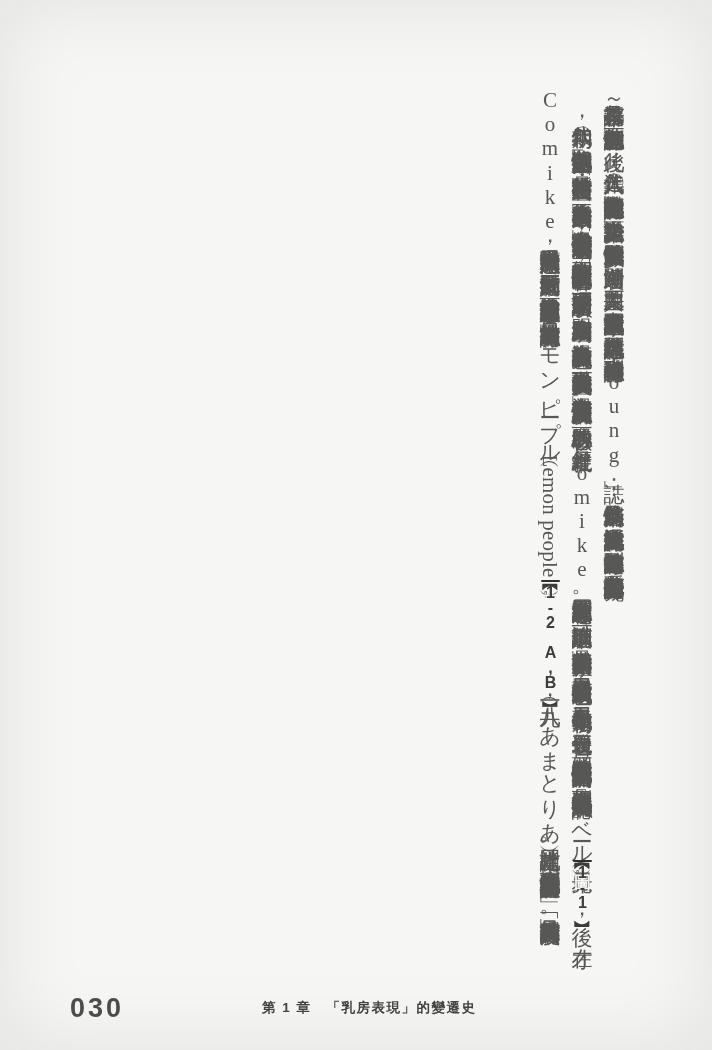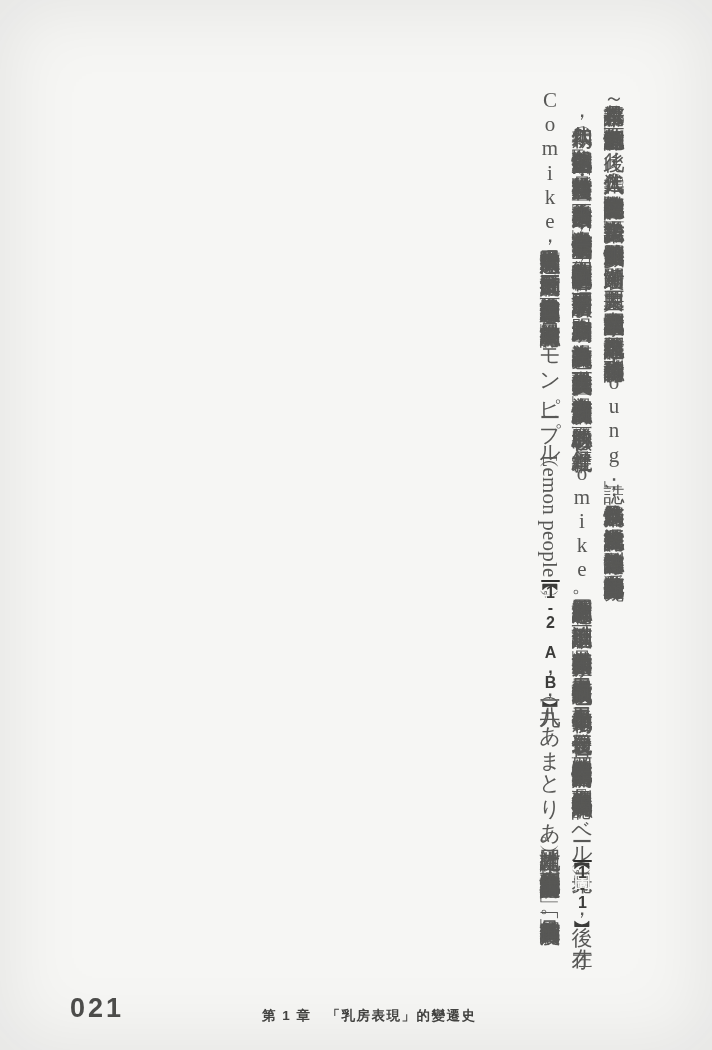--- a/index.html
+++ b/index.html
@@ -73,31 +73,31 @@
     bottom: 26px;
     font-family: "Liberation Sans", "DejaVu Sans", sans-serif;
     font-weight: bold;
     font-size: 27px;
     letter-spacing: 3px;
     color: #4c4c4a;
   }
   .chapter {
     position: absolute;
     left: 262px;
-    bottom: 25px;
+    bottom: 33px;
     font-family: "Liberation Sans", "DejaVu Sans", sans-serif;
     font-weight: bold;
     font-size: 13.5px;
     letter-spacing: 1.5px;
     color: #424240;
   }
 </style>
 </head>
 <body>
 
 <div class="page">
   <div class="text-block" id="text-block">
       <p>據說每月都有八十～一百部的「色情劇畫雜誌」出版。此後，進入八〇年代，隨著從御宅文化中誕生的「蘿莉控雜誌」、「美少女漫畫雜誌」抬頭，色情劇畫的銷量開始反比例減少，漸漸開始衰退。其主要原因，在於團塊世代的讀者層開始成家立業，自然地不再購買這類雜誌，移動到青年雜誌等俗稱的「<span class="upright">Young</span>誌」；以及作為情慾解消媒介，被逐漸漫畫化的寫真雜誌、泳裝雜誌刊物搶走客群等等，存在著各種說法（詳細請參考其他優秀作家的研究）。</p>
       <p class="indent">八〇年代初期，取代「色情劇畫」開疆拓土的，是當時被稱為「蘿莉控・漫畫」，後來正名為「美少女漫畫」的類別。「美少女漫畫」雖然是在「色情劇畫」的衰退背景下成長，卻不意味著這個類別的讀者來自原本「色情劇畫」的客群，反而獨立開拓了全新的讀者層。跟走寫實路線的劇畫不同，專為漫畫設計的非寫實角色，融合動漫式的可愛美少女畫風，「美少女漫畫」這個類別快速建立了廣大的粉絲群。而這群粉絲的核心，就是經常在<span class="upright">Comike</span>等展會買賣同人誌的御宅族客層。或許可以說這個類別，就是在「美少女漫畫」的開山祖作家，吾妻日出夫登場後才有了爆發式的成長也不為過。吾妻日出夫早在七〇年代初期，便發表過包含三～四頭身的非寫實漫畫式角色的微色情情節之科幻與喜劇作品；但直到以他為中心的夥伴們在七九年時發表了同人誌『シベール（希貝兒）』<span class="figref">【<span class="figbox">圖</span><span class="fignum">1-1</span>】</span>後，才在<span class="upright">Comike</span>等漫展上吸引了廣大御宅族的注意，引發巨大的蘿莉控狂潮。而這波由業餘漫畫家掀起的旋風被商業出版社注意到後，日本最初的「蘿莉控・漫畫雜誌」『レモンピープル（Lemon people）』<span class="figref">【<span class="figbox">圖</span><span class="fignum">1-2 A,B</span>】</span>（一九八二，あまとりあ社）才因此誕生。創刊號的封面上就大大地印著「獨占八二年話題排行榜的蘿莉控・漫畫<span class="tcy">!!!</span>」，足見當時「蘿莉控」這個詞的火熱程度。</p>
     </div>
-  <div class="page-num">021</div>
+  <div class="page-num">030</div>
   <div class="chapter">第 1 章　「乳房表現」的變遷史</div>
 </div>
 
 </body></html>

